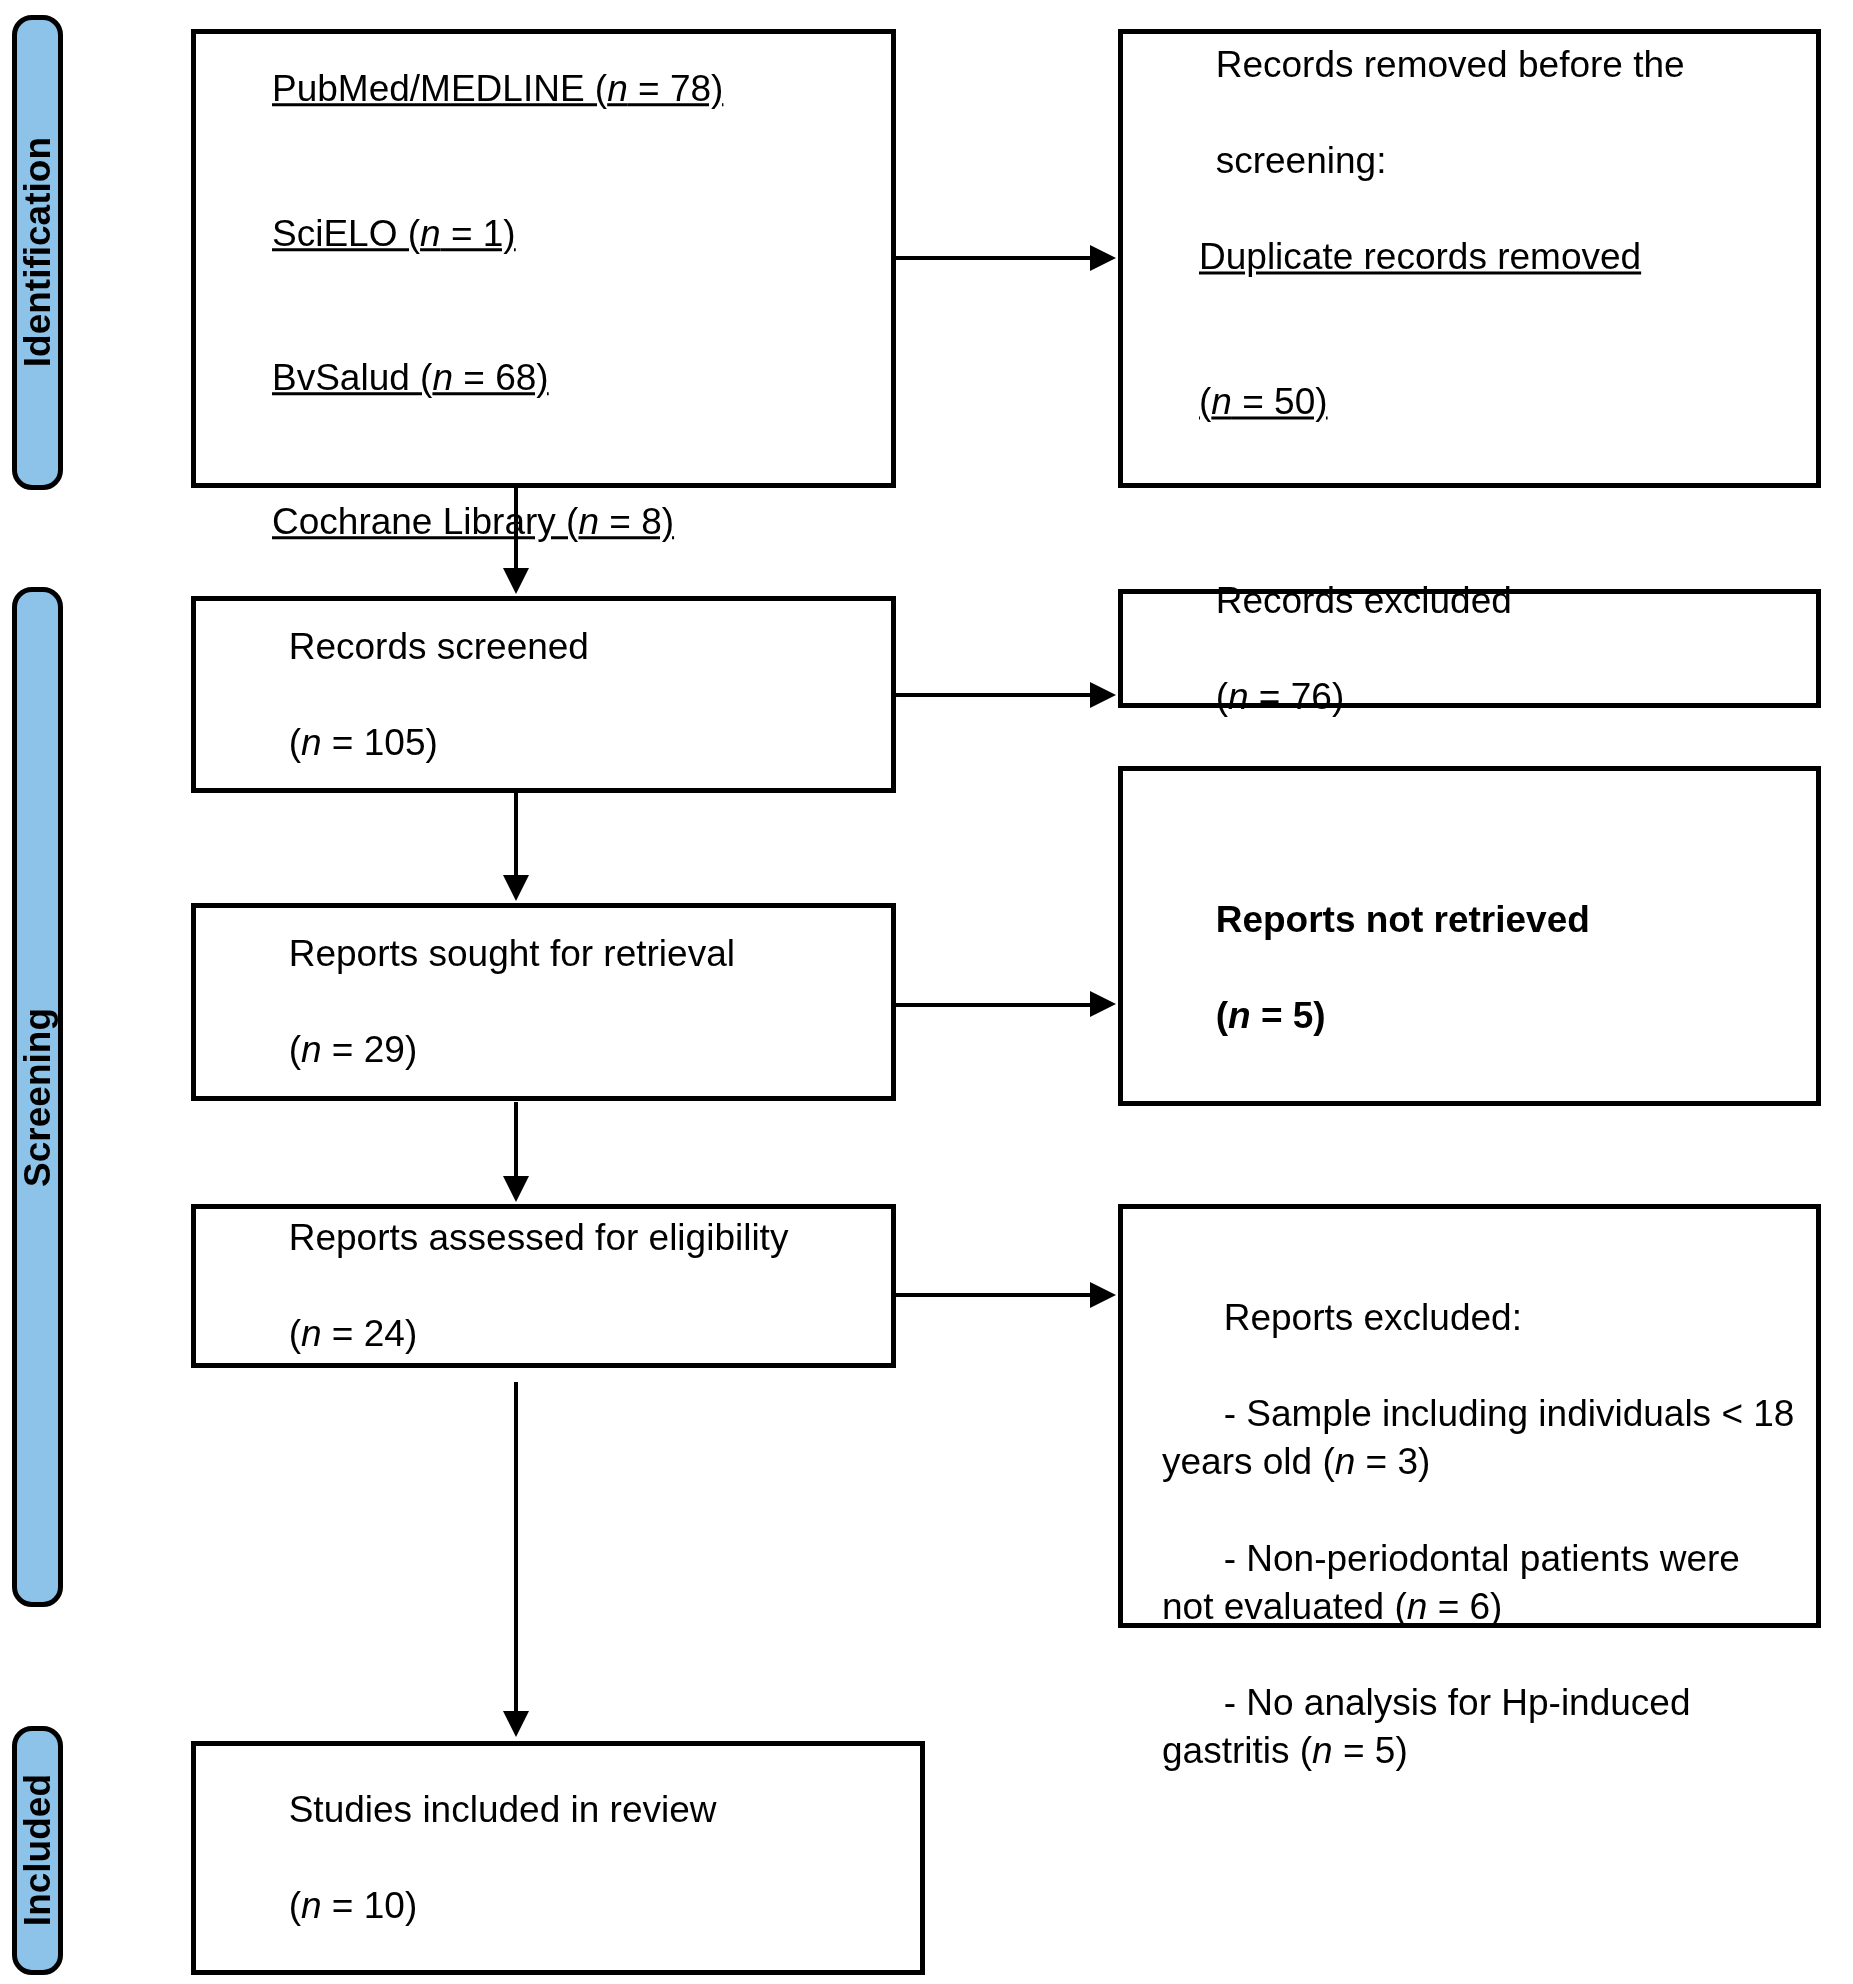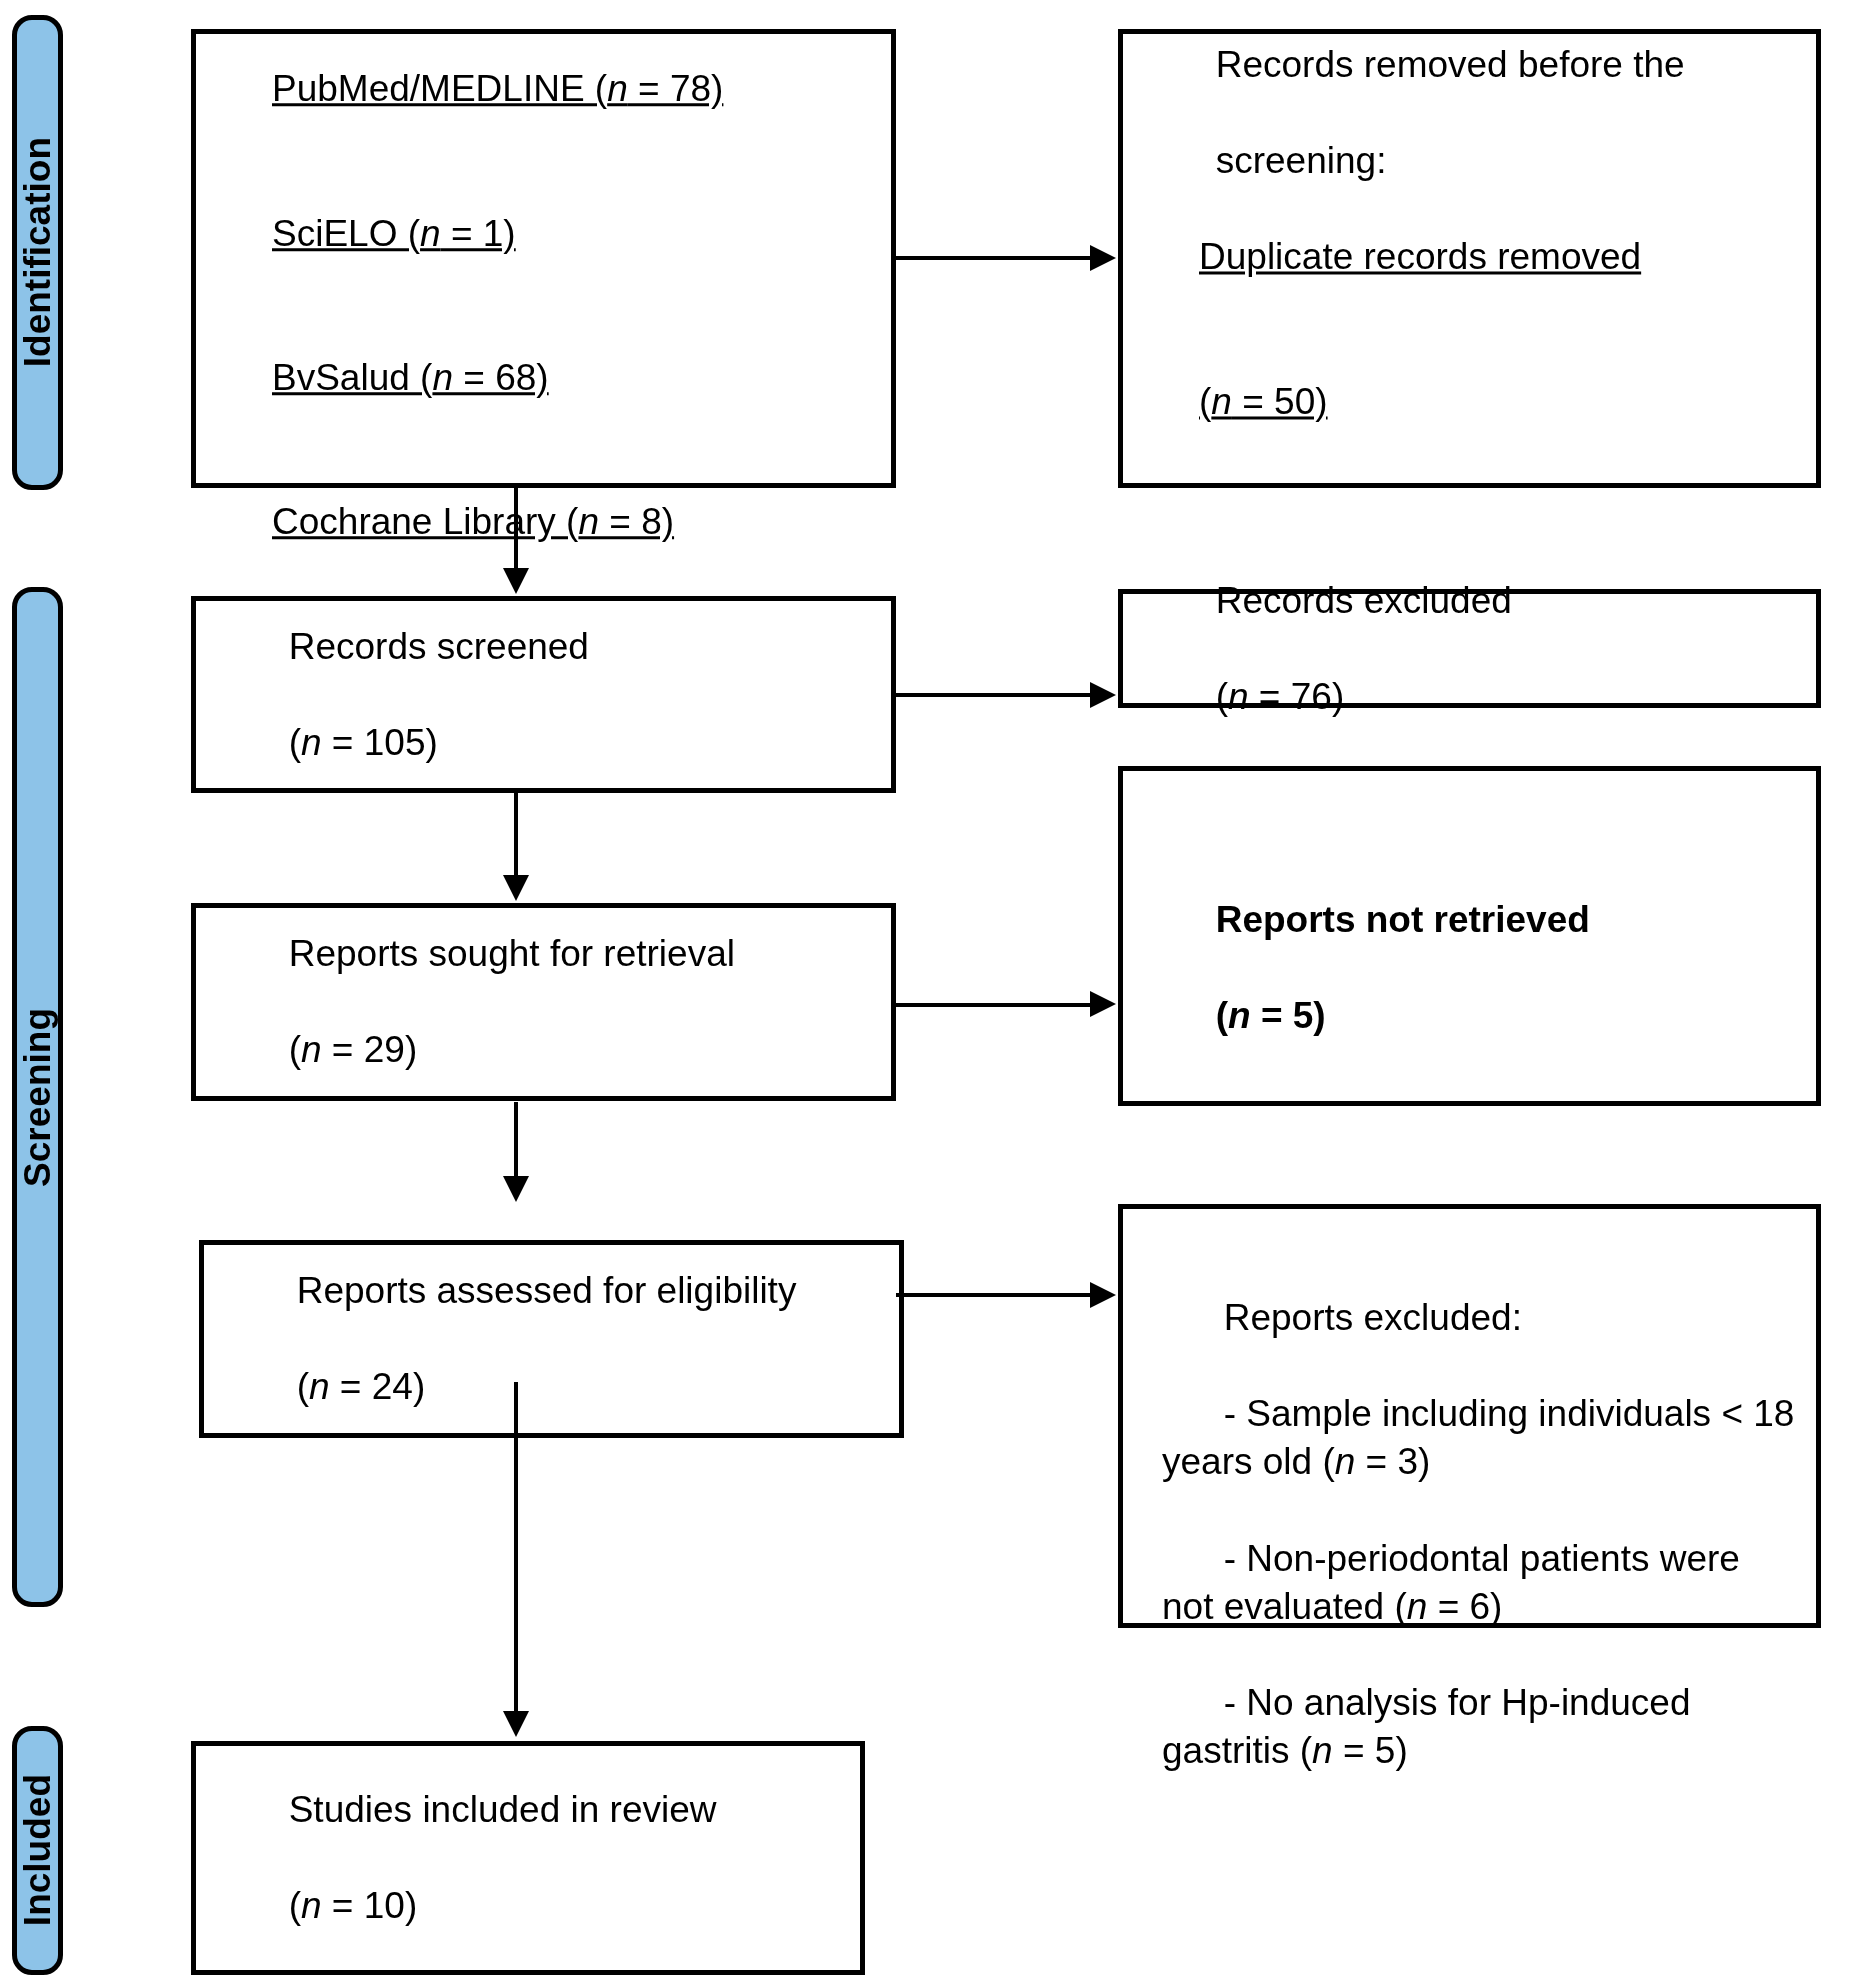--- a/index.html
+++ b/index.html
@@ -148,37 +148,37 @@
     </div>
   </div>
 
   <div class="fbox" style="left:1118px; top:766px; width:703px; height:340px;">
     <div class="fbox-text" style="top:77px;font-weight:bold;">
       <span>Reports not retrieved</span><br>
       <span>(<i>n</i> = 5)</span>
     </div>
   </div>
 
-  <div class="fbox" style="left:199px; top:1204px; width:705px; height:198px;margin-top:36px;">
+  <div class="fbox" style="left:191px; top:1204px; width:705px; height:164px;">
     <div class="fbox-text vcenter">
       <span>Reports assessed for eligibility</span><br>
       <span>(<i>n</i> = 24)</span>
     </div>
   </div>
 
   <div class="fbox" style="left:1118px; top:1204px; width:703px; height:424px;">
     <div class="fbox-text" style="top:37px;margin-left:8px;">
       <span>Reports excluded:</span><br>
       <span>- Sample including individuals &lt; 18 years old (<i>n</i> = 3)</span><br>
       <span>- Non-periodontal patients were not evaluated (<i>n</i> = 6)</span><br>
       <span>- No analysis for Hp-induced gastritis (<i>n</i> = 5)</span>
     </div>
   </div>
 
-  <div class="fbox" style="left:191px; top:1741px; width:674px; height:234px;">
+  <div class="fbox" style="left:191px; top:1741px; width:734px; height:234px;">
     <div class="fbox-text vcenter">
       <span>Studies included in review</span><br>
       <span>(<i>n</i> = 10)</span>
     </div>
   </div>
 
   <div class="hline" style="left:896px; top:256px; width:196px;"></div>
   <div class="arrow-right" style="left:1090px; top:245px;"></div>
 
   <div class="vline" style="left:514px; top:488px; width:4.2px; height:83px;"></div>

